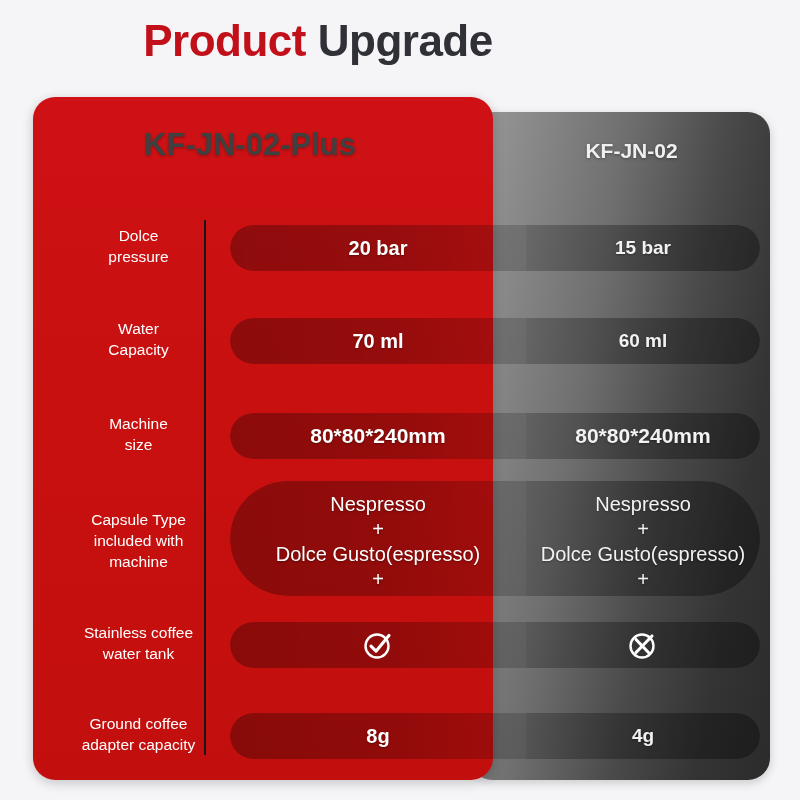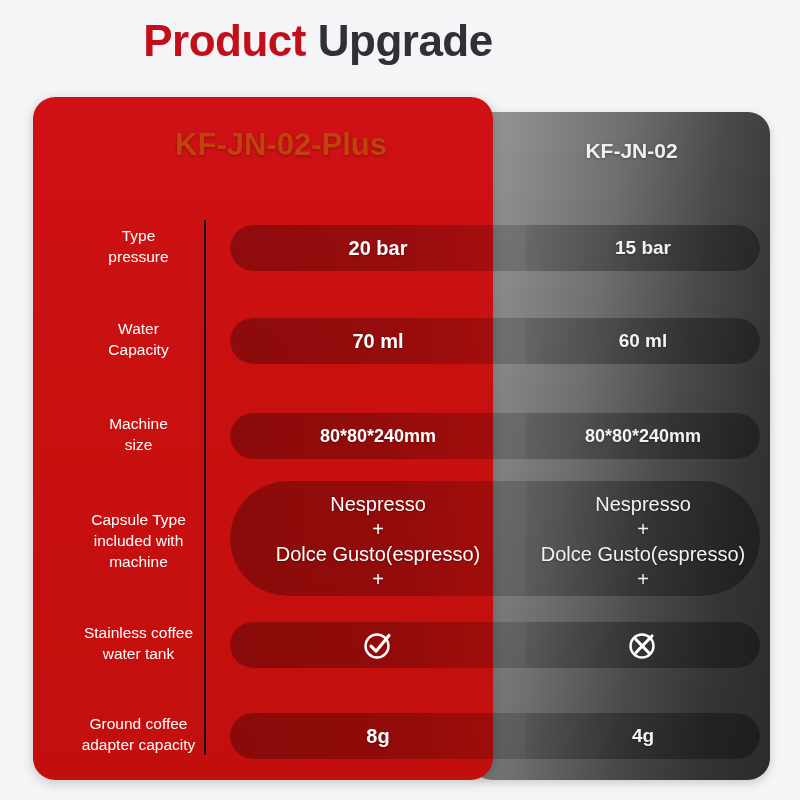--- a/index.html
+++ b/index.html
@@ -146,39 +146,39 @@
   }
   .val-old {
     color: #f2f2f2;
     font-weight: bold;
     font-size: 19px;
     text-shadow: 0 1px 2px rgba(0,0,0,0.35);
   }
   
   .row.equal .val-new,
   .row.equal .val-old {
-    font-size: 18px;
+    font-size: 21px;
   }
   
   .row.capsule .val-new,
   .row.capsule .val-old {
     font-size: 20px;
     font-weight: normal;
     line-height: 25px;
     margin-top: 32px;
   }
 
   
   .hdr-new {
     position: absolute;
-    left: 51px;
+    left: 20px;
     top: 127px;
     width: 460px;
     text-align: center;
-    color: #c2410c;
+    color: #404040;
     font-size: 31px;
     font-weight: bold;
     text-shadow: 0 1px 3px rgba(0,0,0,0.30);
   }
   .hdr-old {
     position: absolute;
     left: 493px;
     top: 139px;
     width: 277px;
     text-align: center;
@@ -202,21 +202,21 @@
 
   <div class="panel-gray"></div>
   <div class="panel-red"></div>
   <div class="divider"></div>
 
   <div class="hdr-new">KF-JN-02-Plus</div>
   <div class="hdr-old">KF-JN-02</div>
 
   <div class="row" style="top:225px;">
     <div class="row-label" style="top:0px;">
-      <div>Type</div>
+      <div>Dolce</div>
       <div>pressure</div>
     </div>
     <div class="pill" style="height:46px;">
       <div class="pill-half new">
         <span class="val-new">20 bar</span>
       </div>
       <div class="pill-half old">
         <span class="val-old">15 bar</span>
       </div>
     </div>

